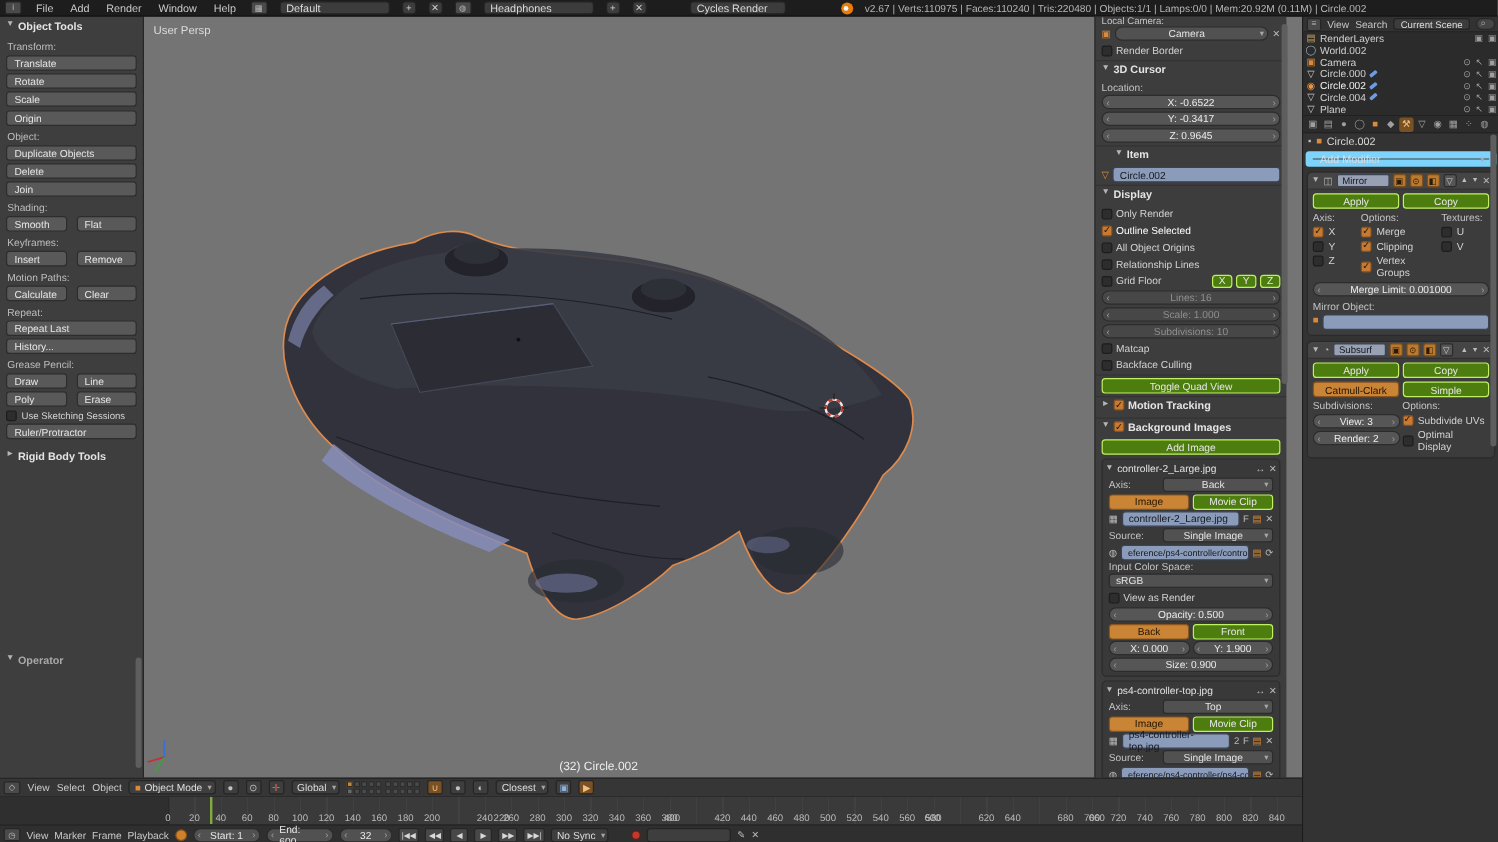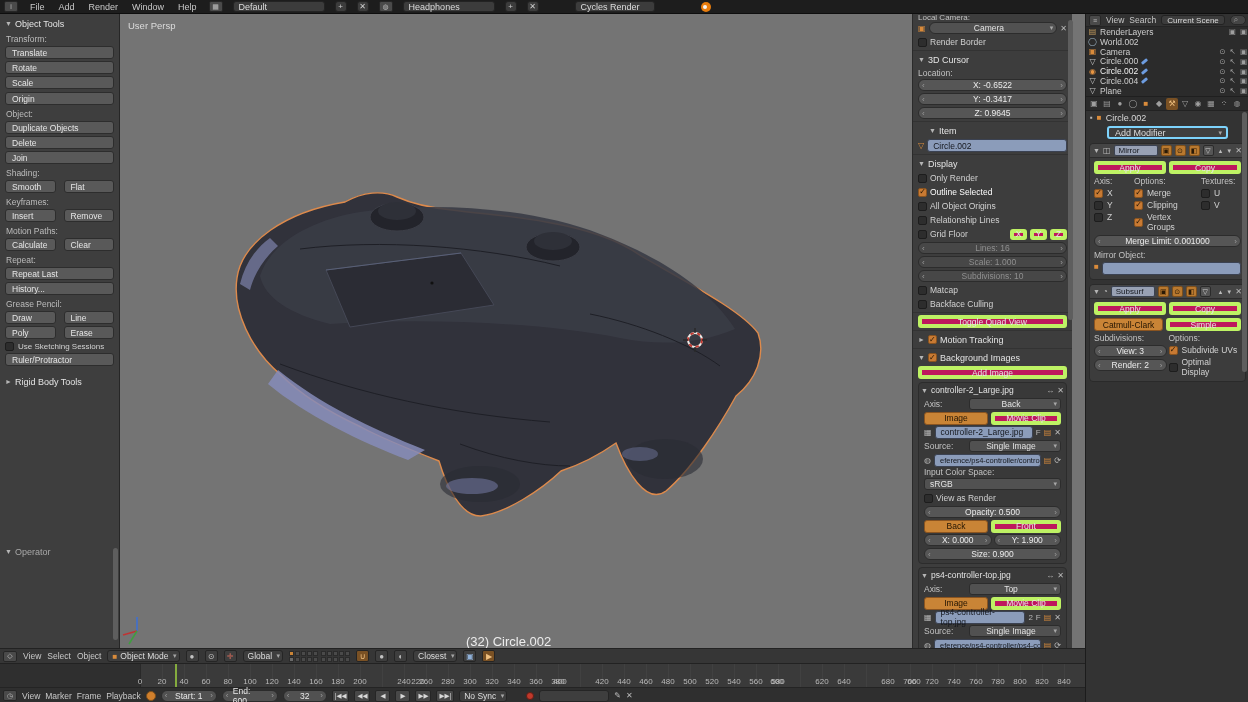--- a/index.html
+++ b/index.html
@@ -18,58 +18,58 @@
   .edicon { width:14px; height:11px; background:#4a4a4a; border:1px solid #262626; border-radius:2px;
     display:inline-flex; align-items:center; justify-content:center; font-size:7px; color:#bbb; }
   .blogo { width:10px; height:10px; border-radius:50%; background:#e87d0d; position:relative; }
   .blogo::after { content:""; position:absolute; left:2px; top:3px; width:4px; height:4px;
     border-radius:50%; background:#f5f5f5; }
   #stats { color:#b5b5b5; font-size:8.5px; }
 
   
   #toolshelf { position:absolute; left:0; top:14px; width:120px; height:634px; background:#3e3e3e;
     border-right:1px solid #262626; padding:3px 5px; }
-  .phead { display:flex; align-items:center; gap:3px; color:#e4e4e4; font-size:9px; height:13px; }
+  .phead { display:flex; align-items:flex-start; gap:3px; color:#e4e4e4; font-size:9px; height:13px;font-weight:bold; }
   .tri { color:#b5b5b5; font-size:7px; }
   .tlbl { color:#bdbdbd; font-size:8.5px; margin:4px 1px 1px 1px; }
   .btn { background:#595959; border:1px solid #2d2d2d; border-radius:3px; height:13px; color:#e6e6e6;
     display:flex; align-items:center; padding:0 6px; font-size:8.5px; margin-top:2px; }
   .btnrow { display:flex; gap:8px; margin-top:2px; }
   .btnrow .btn { flex:1; margin-top:0; }
   .chkrow { display:flex; align-items:center; gap:4px; margin-top:3px; }
   .chk { width:9px; height:9px; background:#2d2d2d; border:1px solid #1d1d1d; border-radius:2px;
     flex:0 0 auto; display:flex; align-items:center; justify-content:center; }
   .chk.on { background:#c87a33; border-color:#8a5420; color:#221504; }
   .chk.on::after { content:"\2713"; font-size:8px; line-height:1; }
   .chklbl { font-size:8.5px; color:#d2d2d2; }
   #operator-panel { position:absolute; left:0; top:543px; width:114px; padding:2px 5px; }
   #operator-panel .phead { color:#a8a8a8; }
   .vscroll { position:absolute; width:5px; border-radius:3px; background:#5e5e5e; }
 
   
   #viewport { position:absolute; left:120px; top:14px; width:965px; height:634px; background:#747474; overflow:hidden; }
   #view-label { position:absolute; left:8px; top:6px; color:#dcdcdc; font-size:9.5px; }
-  #vp-status { position:absolute; left:346px; top:620px; color:#ececec; font-size:13px; }
+  #vp-status { position:absolute; left:346px; top:620px; color:#ececec; font-size:10px; }
 
   
   #npanel { position:absolute; left:912px; top:14px; width:160px; height:634px; background:#3d3d3d;
     border-left:1px solid #2a2a2a; overflow:hidden; padding:0 2px; }
   #npanel-scroll { left:1068px; top:20px; height:300px; }
   .nsep { border-top:1px solid #333; margin:2px -2px; }
   .nrow { display:flex; align-items:center; gap:3px; margin:2px 3px 0 3px; height:12px; }
   .nlbl { color:#c3c3c3; font-size:8.5px; }
   .slider { position:relative; background:#565656; border:1px solid #2c2c2c; border-radius:6px; height:12px;
     display:flex; align-items:center; justify-content:center; color:#ececec; font-size:8.5px; flex:1; }
   .slider::before { content:"\2039"; position:absolute; left:3px; color:#9b9b9b; font-size:8px; }
   .slider::after  { content:"\203A"; position:absolute; right:3px; color:#9b9b9b; font-size:8px; }
   .slider.dim { background:#474747; color:#8f8f8f; }
   .dd { position:relative; background:#515151; border:1px solid #2c2c2c; border-radius:3px; height:12px;
     display:flex; align-items:center; justify-content:center; color:#e3e3e3; font-size:8.5px; flex:1; padding-right:8px; }
   .dd::after { content:"\25BE"; position:absolute; right:3px; color:#a8a8a8; font-size:7px; }
-  .wbtn { background:#be185d; border:4px solid #bef264; border-radius:3px; height:13px;
+  .wbtn { background:#4d7c0f; border:1px solid #bef264; border-radius:3px; height:13px;
     display:flex; align-items:center; justify-content:center; color:#e6e6e6; font-size:8.5px; flex:1; }
   .obtn { background:#c98436; border:1px solid #8a5420; color:#231503; }
   .idfield { background:#8b9cba; border:1px solid #3b4252; border-radius:3px; height:13px; color:#15181e;
     display:flex; align-items:center; padding:0 5px; font-size:8.5px; flex:1; }
   .nbox { margin:3px 3px 0 3px; background:#393939; border:1px solid #2c2c2c; border-radius:4px; padding:1px 2px 3px 2px; }
   .nboxhead { display:flex; align-items:center; gap:3px; height:12px; color:#e2e2e2; font-size:8.5px; }
   .sideicons { margin-left:auto; display:flex; gap:3px; color:#b9b9b9; font-size:8px; }
   .miniic { color:#b9b9b9; font-size:8px; }
   .orangeic { color:#d98b3b; font-size:8px; }
   .half { display:flex; gap:2px; margin:2px 3px 0 3px; }
@@ -87,21 +87,21 @@
   .orow .ricons { margin-left:auto; display:flex; gap:4px; color:#9f9f9f; font-size:7.5px; }
   .oic { font-size:8px; width:9px; text-align:center; }
   .wrench { display:inline-block; width:7px; height:3px; background:#6d9ce0; border-radius:1px; transform:rotate(-40deg); }
   .sel { color:#f0f0f0; }
 
   #properties { position:absolute; left:0; top:83px; width:163px; height:605px; background:#333; overflow:hidden; }
   #ptabs { display:flex; align-items:center; gap:1px; height:14px; background:#2b2b2b; padding:0 2px; border-bottom:1px solid #222; }
   .ptab { width:12px; height:12px; border-radius:2px; display:flex; align-items:center; justify-content:center; font-size:8px; color:#9f9f9f; }
   .ptab.active { background:#7a5124; color:#f0c080; }
   #pbread { display:flex; align-items:center; gap:4px; height:13px; padding:0 4px; color:#d8d8d8; }
-  .pboxwide { margin:2px 21px; background:#3f3f3f; border:2px solid #7dd3fc; border-radius:3px; height:13px;
+  .pboxwide { margin:2px 2px; background:#3f3f3f; border:6px solid #7dd3fc; border-radius:3px; height:13px;
     display:flex; align-items:center; padding:0 6px; color:#dedede; position:relative; }
   .pboxwide::after { content:"\25BE"; position:absolute; right:4px; color:#a8a8a8; font-size:7px; }
   .pbox { margin:4px 3px 0 3px; background:#3c3c3c; border:1px solid #2a2a2a; border-radius:4px; padding-bottom:4px; }
   .pboxhead { display:flex; align-items:center; gap:3px; height:14px; background:#454545; border-radius:4px 4px 0 0;
     padding:0 3px; border-bottom:1px solid #2c2c2c; }
   .modname { background:#98a1b4; border:1px solid #3b4252; border-radius:2px; height:11px; width:44px;
     color:#15181e; display:flex; align-items:center; padding:0 4px; font-size:8px; }
   .tgl { width:11px; height:11px; border-radius:2px; background:#565656; border:1px solid #2b2b2b;
     display:flex; align-items:center; justify-content:center; font-size:7px; color:#cfcfcf; }
   .tgl.on { background:#b9792f; border-color:#7d4f1b; color:#2a1a06; }
@@ -161,20 +161,21 @@
   <span class="edicon">▦</span>
   <span class="hfield" style="width:92px">Default</span>
   <span class="hbtn">+</span>
   <span class="hbtn">✕</span>
   <span class="edicon">◍</span>
   <span class="hfield" style="width:92px">Headphones</span>
   <span class="hbtn">+</span>
   <span class="hbtn">✕</span>
   <span class="hfield" style="width:80px; margin-left:26px">Cycles Render</span>
   <span class="blogo" style="margin-left:36px"></span>
+  <span id="stats">v2.67 | Verts:110975 | Faces:110240 | Tris:220480 | Objects:1/1 | Lamps:0/0 | Mem:20.92M (0.11M) | Circle.002</span>
 </div>
 
 <div id="toolshelf">
   <div class="phead">
     <span class="tri">▼</span>
     <span>Object Tools</span>
   </div>
   <div class="tlbl">Transform:</div>
   <div class="btn">Translate</div>
   <div class="btn">Rotate</div>

